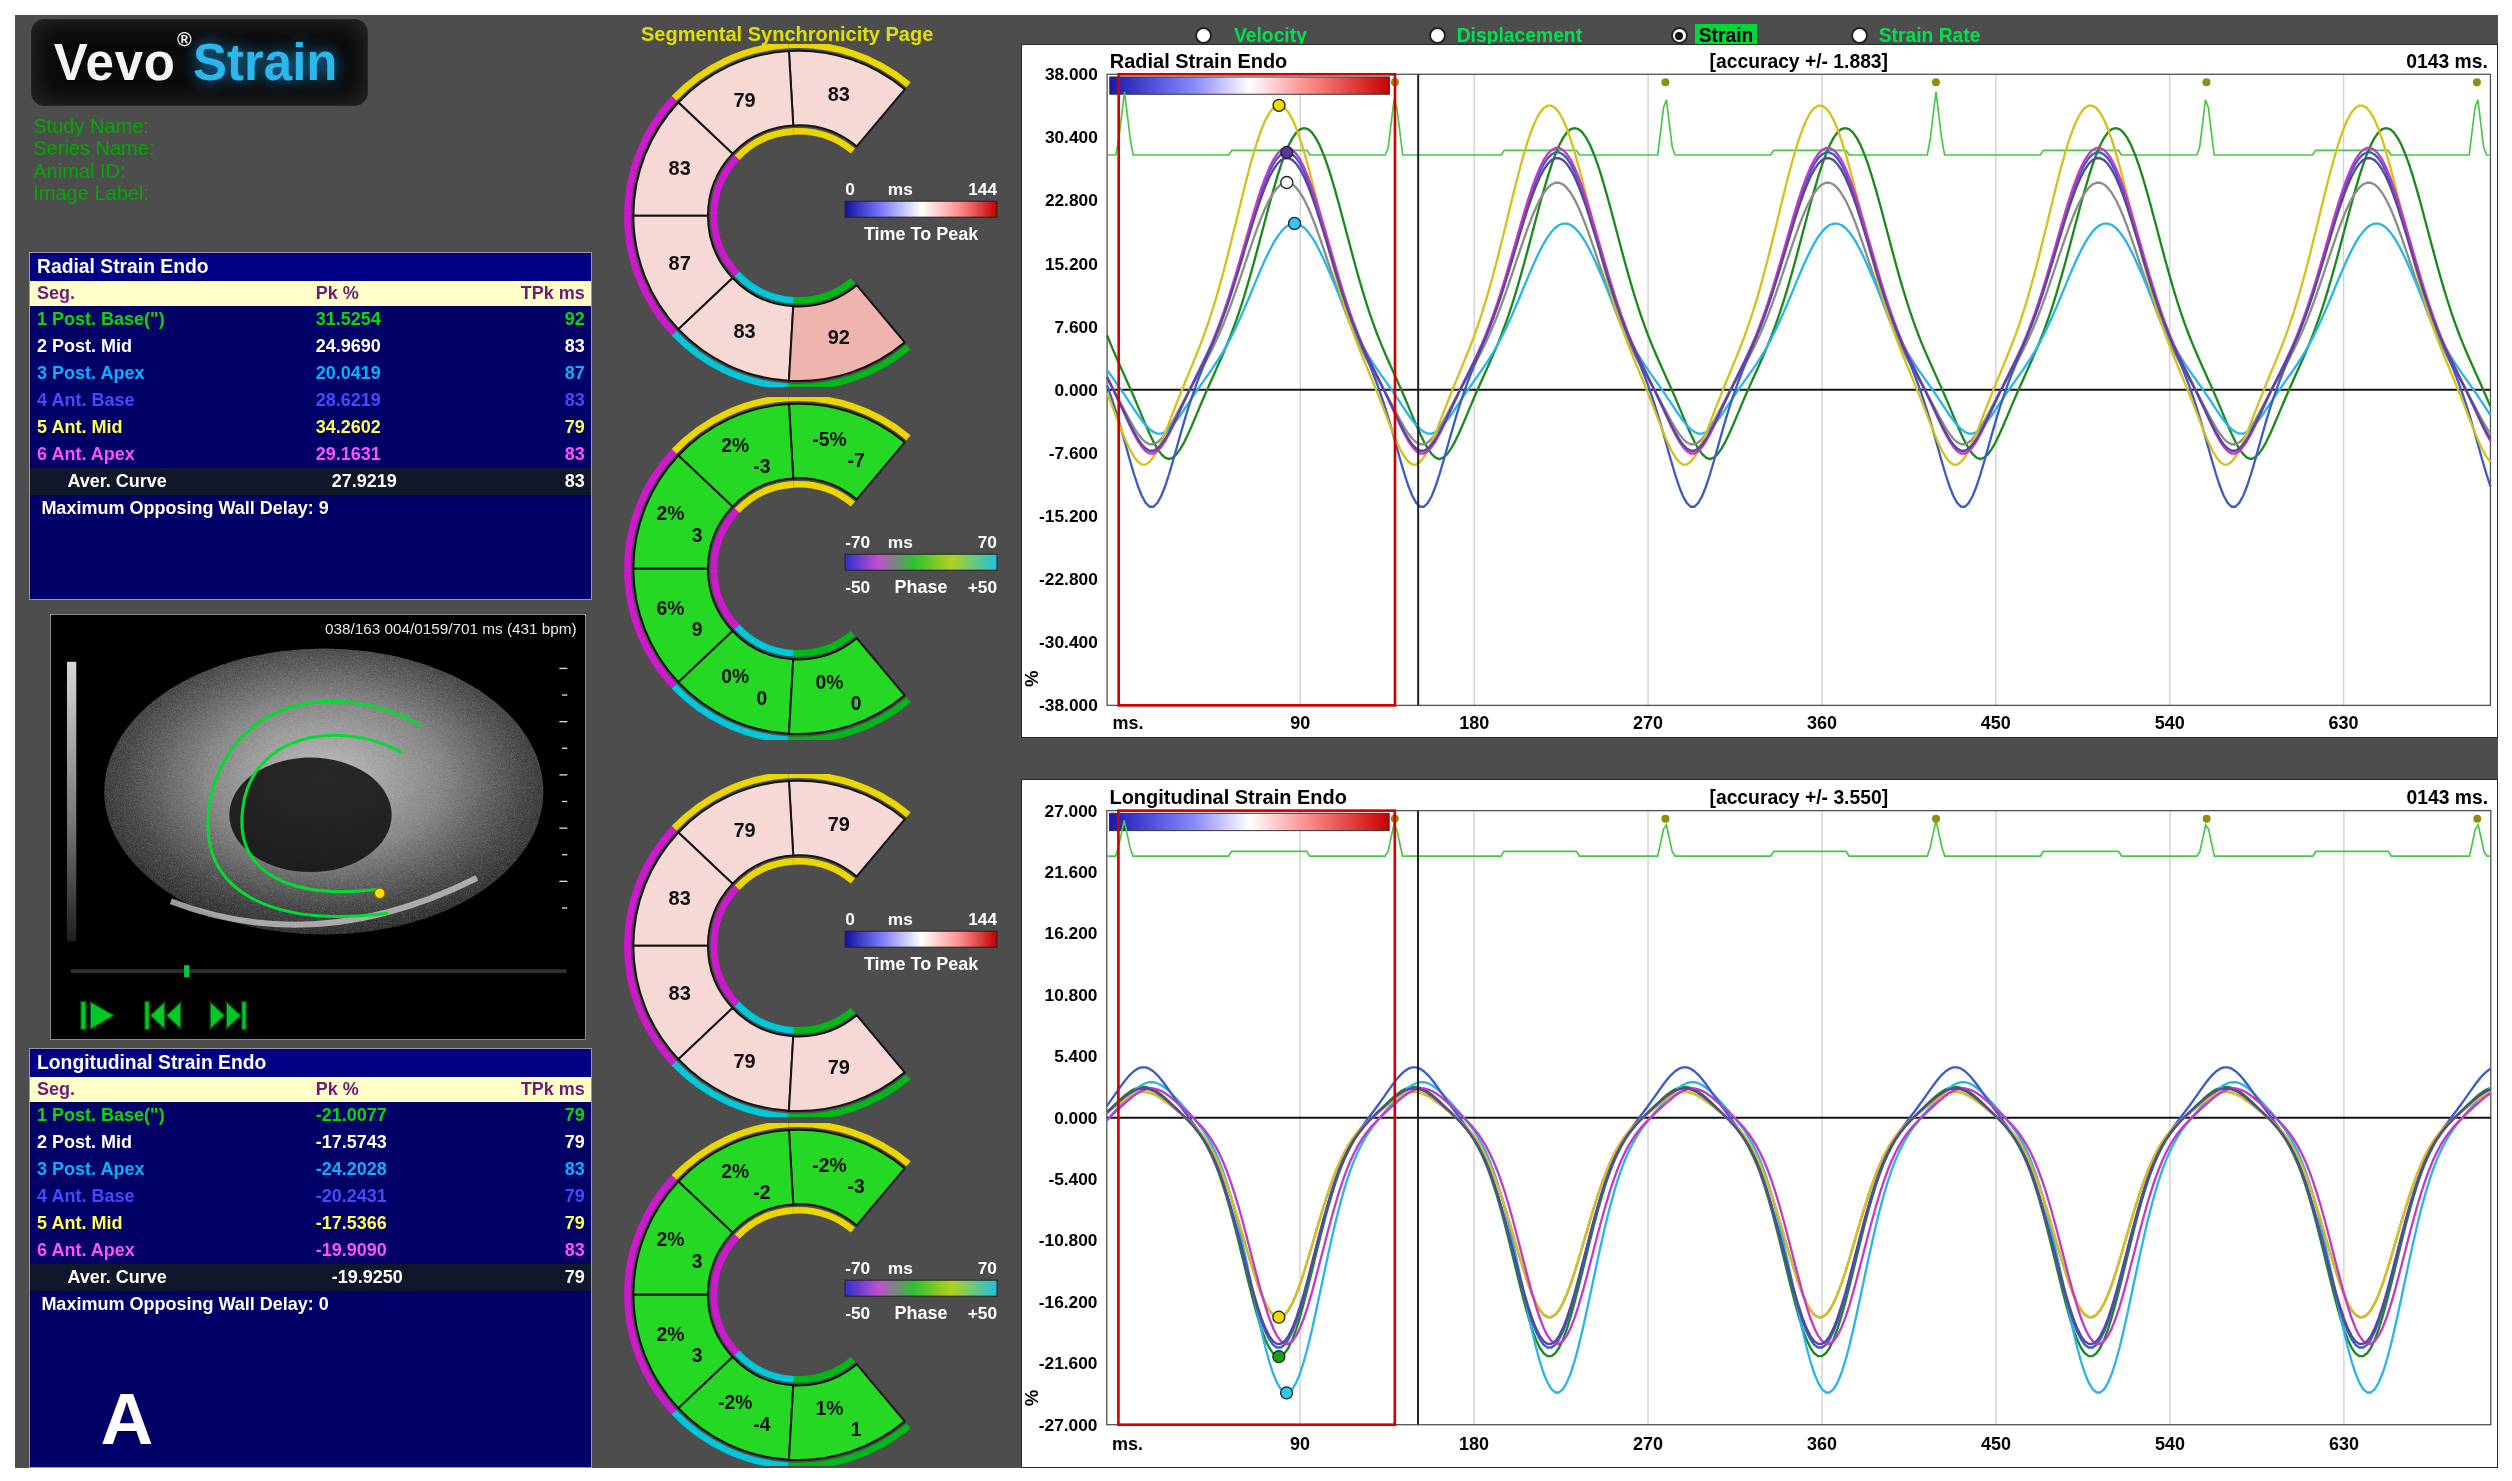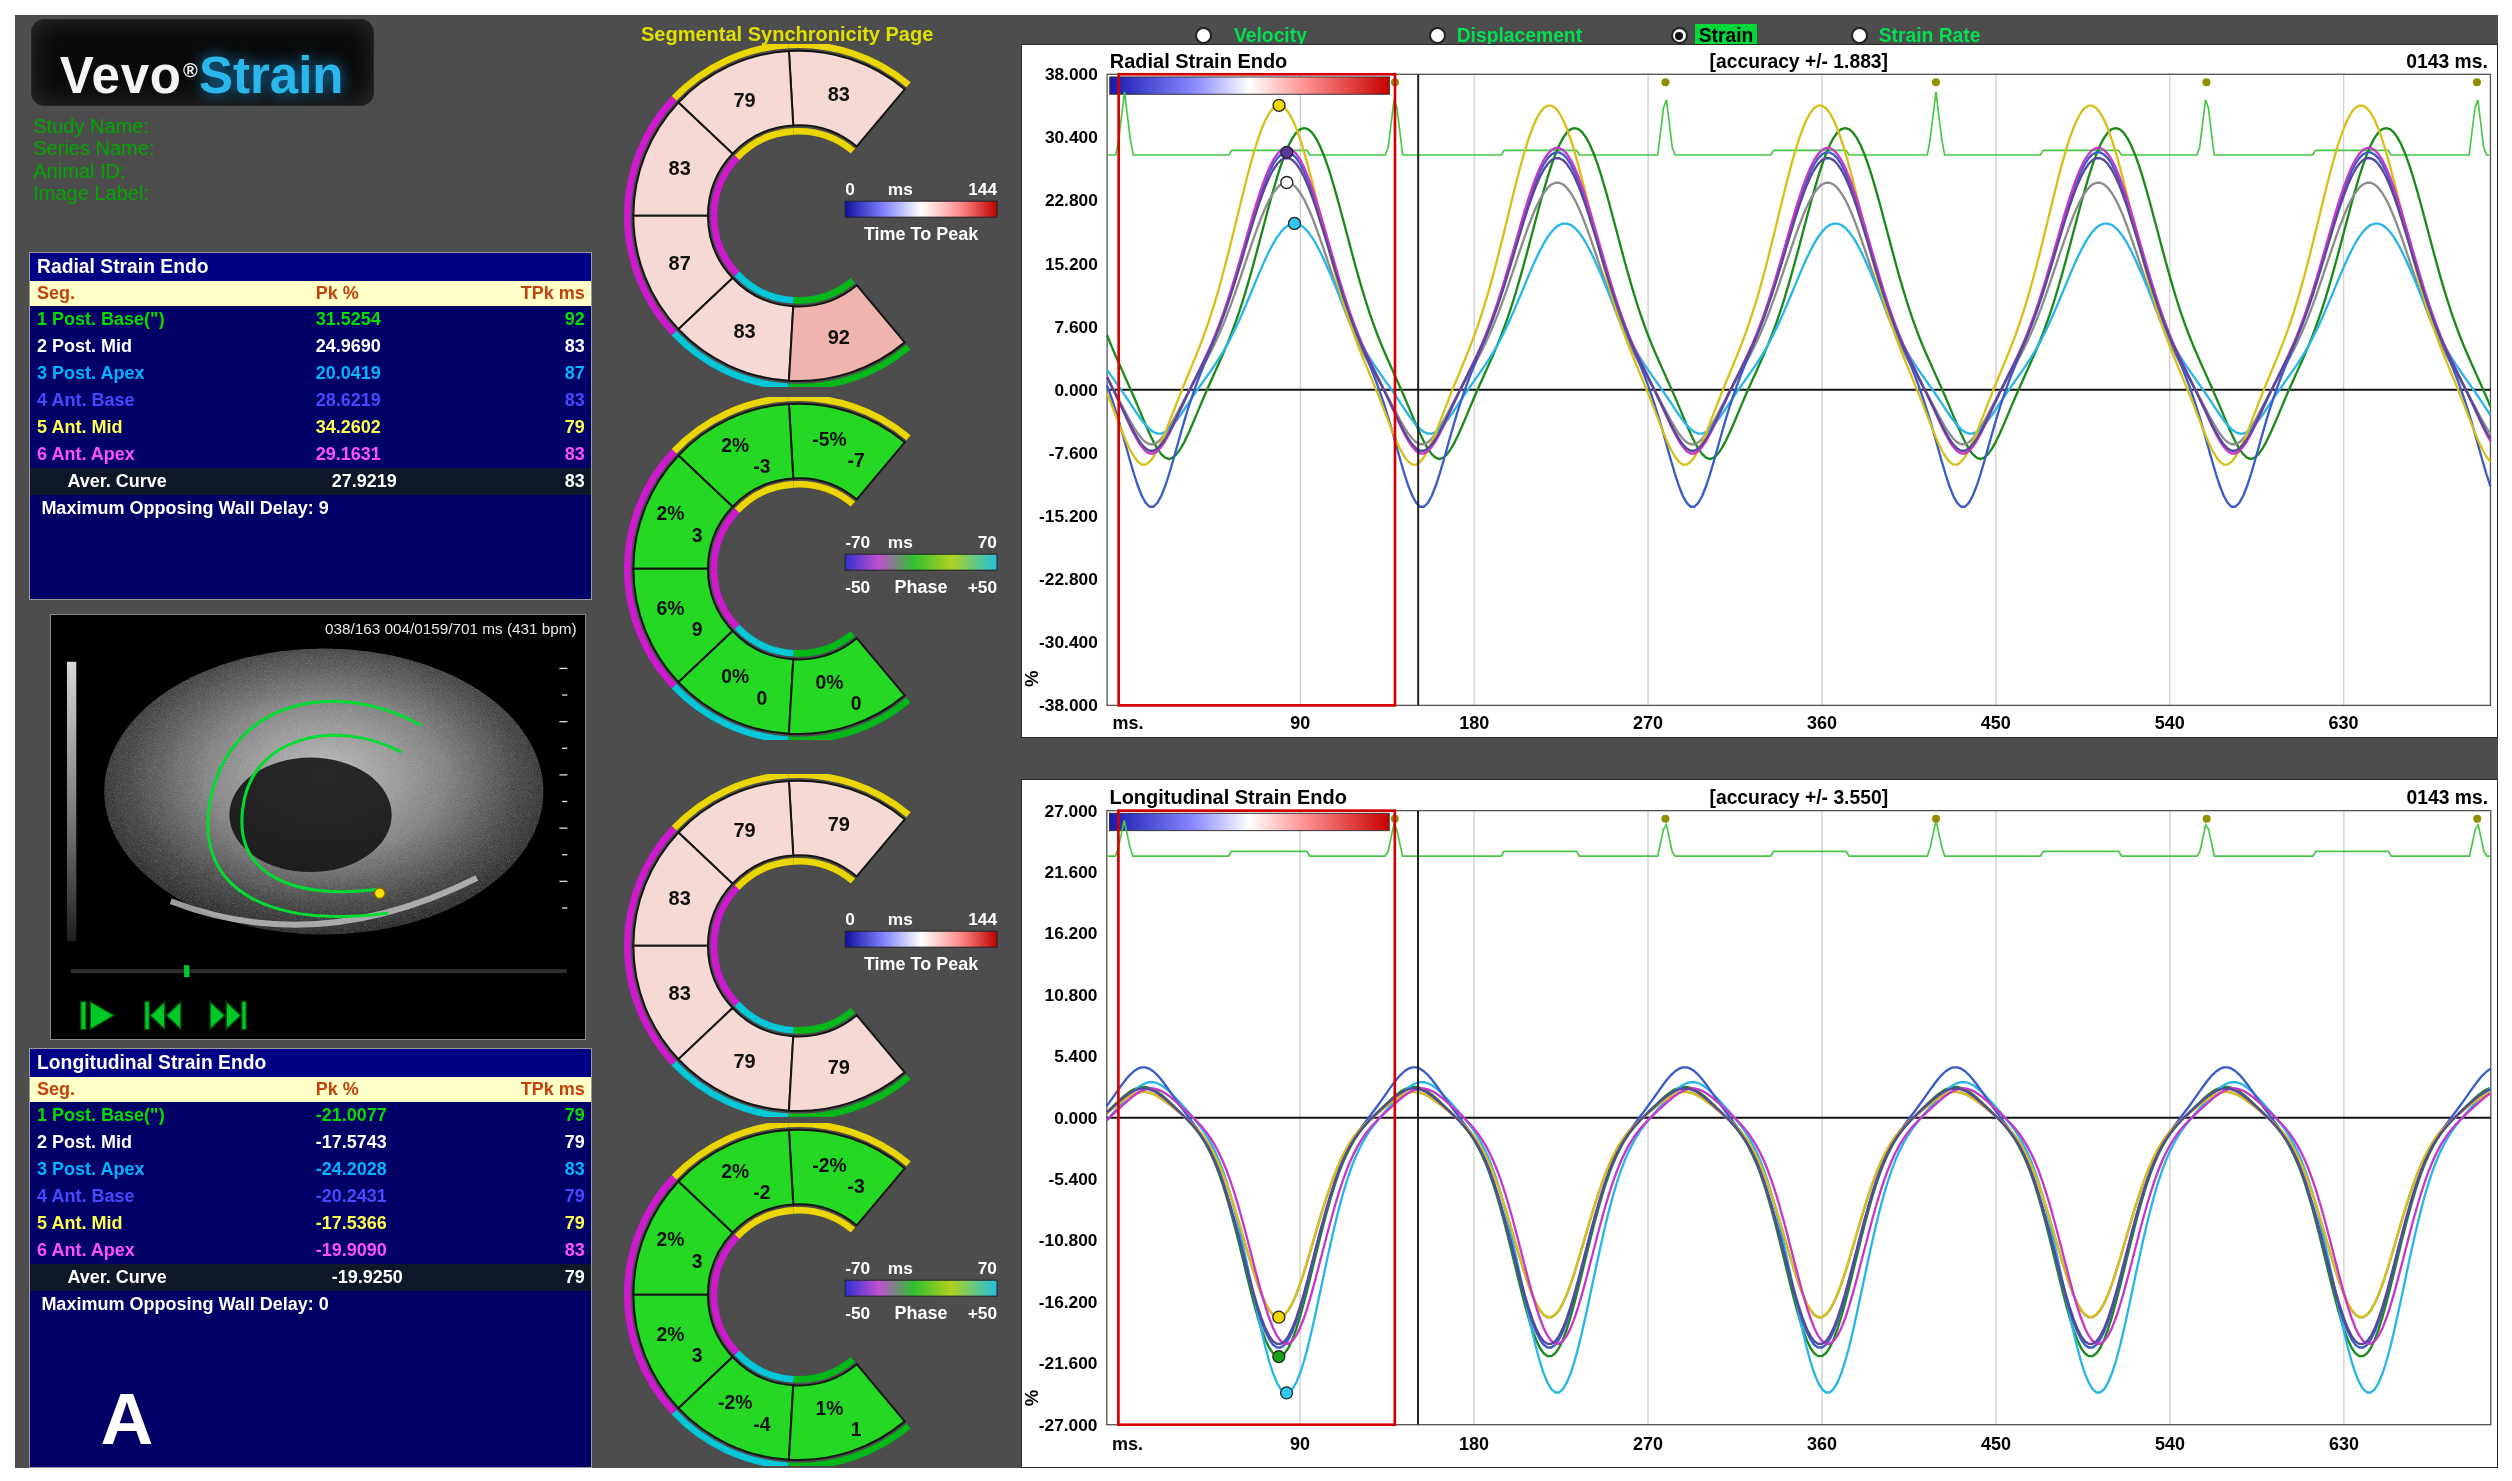--- a/index.html
+++ b/index.html
@@ -3,32 +3,32 @@
 <meta charset="utf-8">
 <style>
   html,body{margin:0;padding:0;}
   body{width:2512px;height:1482px;background:#ffffff;position:relative;overflow:hidden;
        font-family:"Liberation Sans",sans-serif;}
   .app{position:absolute;left:14.7px;top:14.7px;width:2483px;height:1453px;background:#4d4d4d;}
 
   
   .logo{position:absolute;left:16px;top:4px;width:313px;height:85px;background:#0a0a0a;
         border-radius:13.3px;border:1.3px solid #262626;box-shadow:inset 0 0 27px #2e2e2e;
-        display:flex;align-items:flex-end;padding-left:28px;}
+        display:flex;align-items:center;padding-left:22px;}
   .logo-vevo{color:#f4f4f4;font-size:51px;font-weight:bold;letter-spacing:0.7px;}
   .logo-reg{color:#f4f4f4;font-size:20px;font-weight:bold;position:relative;top:-22.6px;margin:0 1.3px;}
   .logo-strain{color:#2ab8ec;font-size:51px;font-weight:bold;text-shadow:0 0 14.7px #1a88c8;}
 
   
   .study-info{position:absolute;left:18.6px;top:100px;color:#00a800;font-size:20px;line-height:22.6px;}
 
   
   .table-panel{position:absolute;left:14.7px;width:563px;background:#000066;border:1.3px solid #9a9a9a;box-sizing:border-box;}
   .tbl-title{height:28px;line-height:28px;background:#000084;color:#ffffff;font-size:19.3px;font-weight:bold;padding-left:6.7px;}
-  .tbl-head{height:25px;line-height:25px;background:#ffffc8;color:#c2410c;font-size:18px;font-weight:bold;display:flex;padding:0 6.7px;}
+  .tbl-head{height:25px;line-height:25px;background:#ffffc8;color:#701a75;font-size:18px;font-weight:bold;display:flex;padding:0 6.7px;}
   .trow{height:27px;line-height:27px;display:flex;font-size:18px;font-weight:bold;padding:0 6.7px;}
   .trow.hl{background:#0f172a;padding-left:37px;}
   .c-seg{width:47%;}
   .c-pk{width:31%;margin-left:40px;}
   .c-tpk{width:22%;text-align:right;}
   .tbl-foot{height:27px;line-height:27px;color:#ffffff;font-size:18px;font-weight:bold;padding-left:11px;}
 
   
   .cine-panel{position:absolute;left:35px;top:599px;width:536px;height:426px;background:#000;
               border:1.3px solid #8a8a8a;box-sizing:border-box;}

